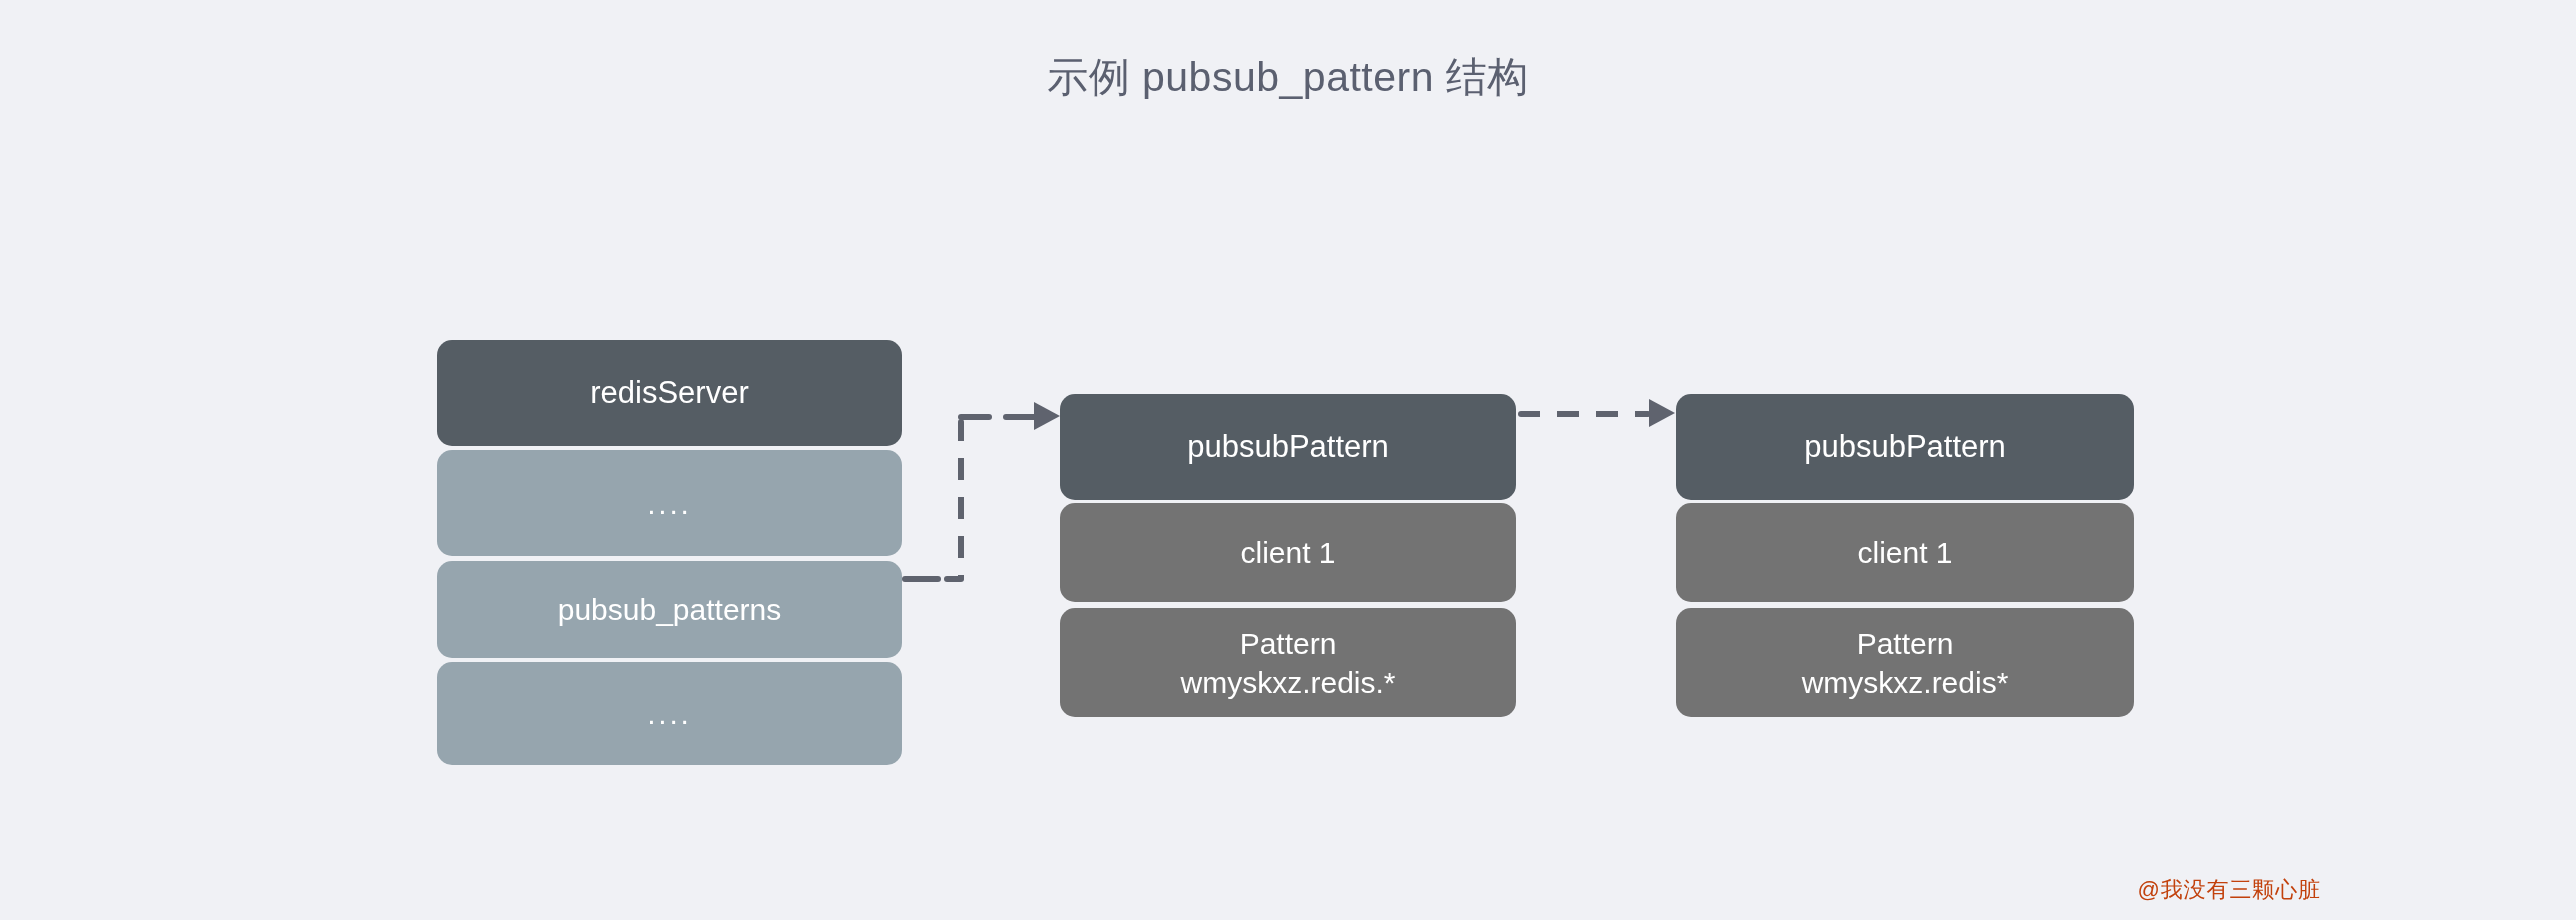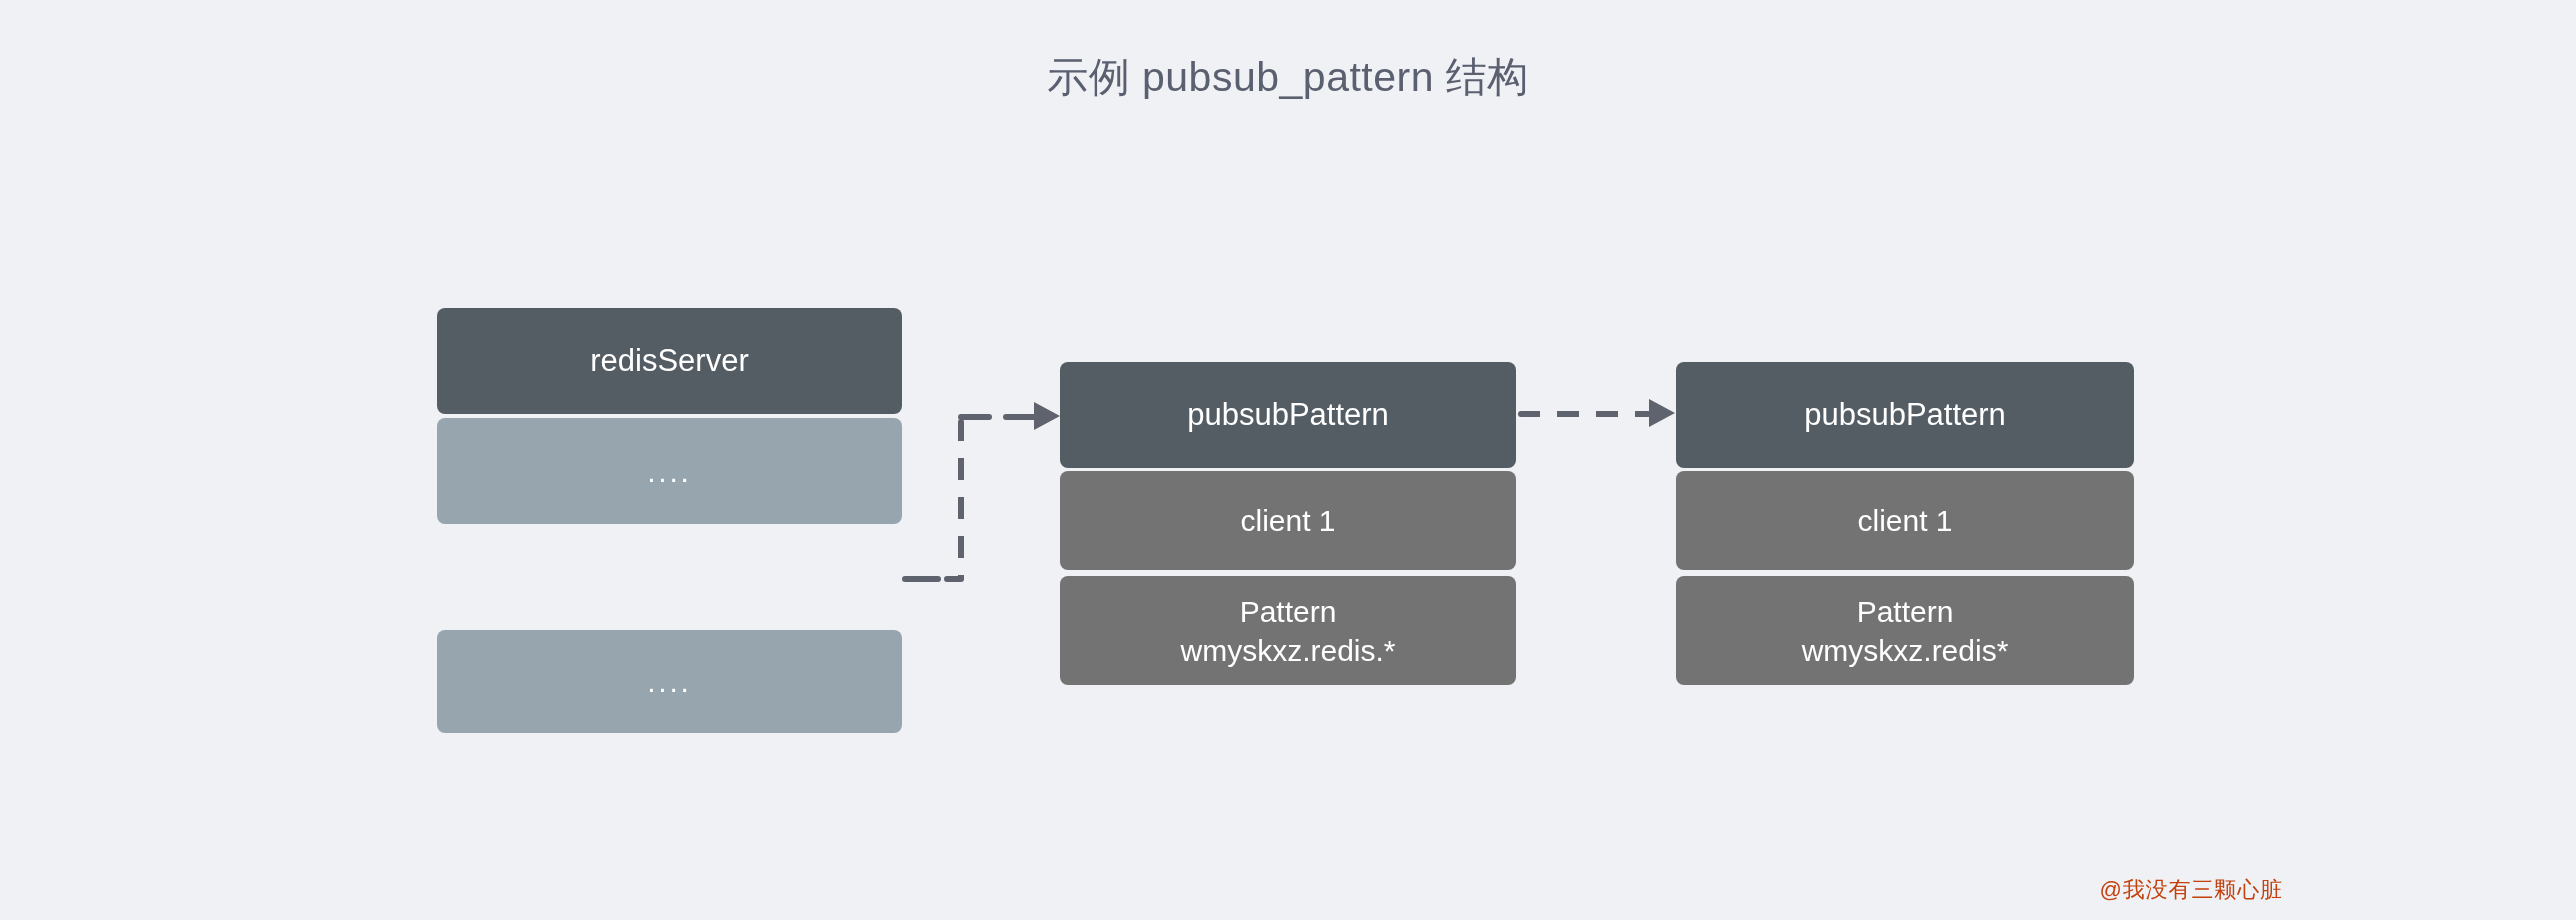--- a/index.html
+++ b/index.html
@@ -10,20 +10,21 @@
     width: 2576px;
     height: 920px;
     background: #f0f1f5;
     font-family: "Liberation Sans", "DejaVu Sans", sans-serif;
     overflow: hidden;
   }
   #canvas {
     position: relative;
     width: 2316px;
     height: 920px;
+    padding-left: 38px;
   }
 
   
   #diagram-title {
     position: absolute;
     left: 0;
     top: 53px;
     width: 2576px;
     text-align: center;
     font-size: 41px;
@@ -43,24 +44,25 @@
     left: 0;
     width: 100%;
     box-sizing: border-box;
     display: flex;
     align-items: center;
     justify-content: center;
     text-align: center;
     color: #ffffff;
     font-size: 30px;
     font-weight: 400;
-    border-radius: 8px;
+    border-radius: 15px;
     line-height: 1.30;
     padding: 0 9.2px;
     white-space: pre-line;
+    margin-top: 32px;
   }
   .row.header {
     background: #555d64;
     font-size: 31px;
   }
   .row.gray {
     background: #96a5ae;
   }
   .row.teal {
     background: #737373;
@@ -121,20 +123,21 @@
 <div id="canvas">
 
   <div id="diagram-title">示例 pubsub_pattern 结构</div>
 
   <div class="struct-box" style="left:437px; top:308px; width:465px; height:425px;">
 
     <div class="row header" style="top:0px; height:106px;">redisServer</div>
 
     <div class="row gray dots" style="top:110px; height:106px;">....</div>
 
+    <div class="row gray" style="top:221px; height:97px;">pubsub_patterns</div>
 
     <div class="row gray dots" style="top:322px; height:103px;">....</div>
   </div>
 
   <div>
 
     <div class="dash-h solid-seg" style="left:902px; top:576px; width:39px;"></div>
 
     <div class="dash-h" style="left:944px; top:576px; width:20px;"></div>
 

